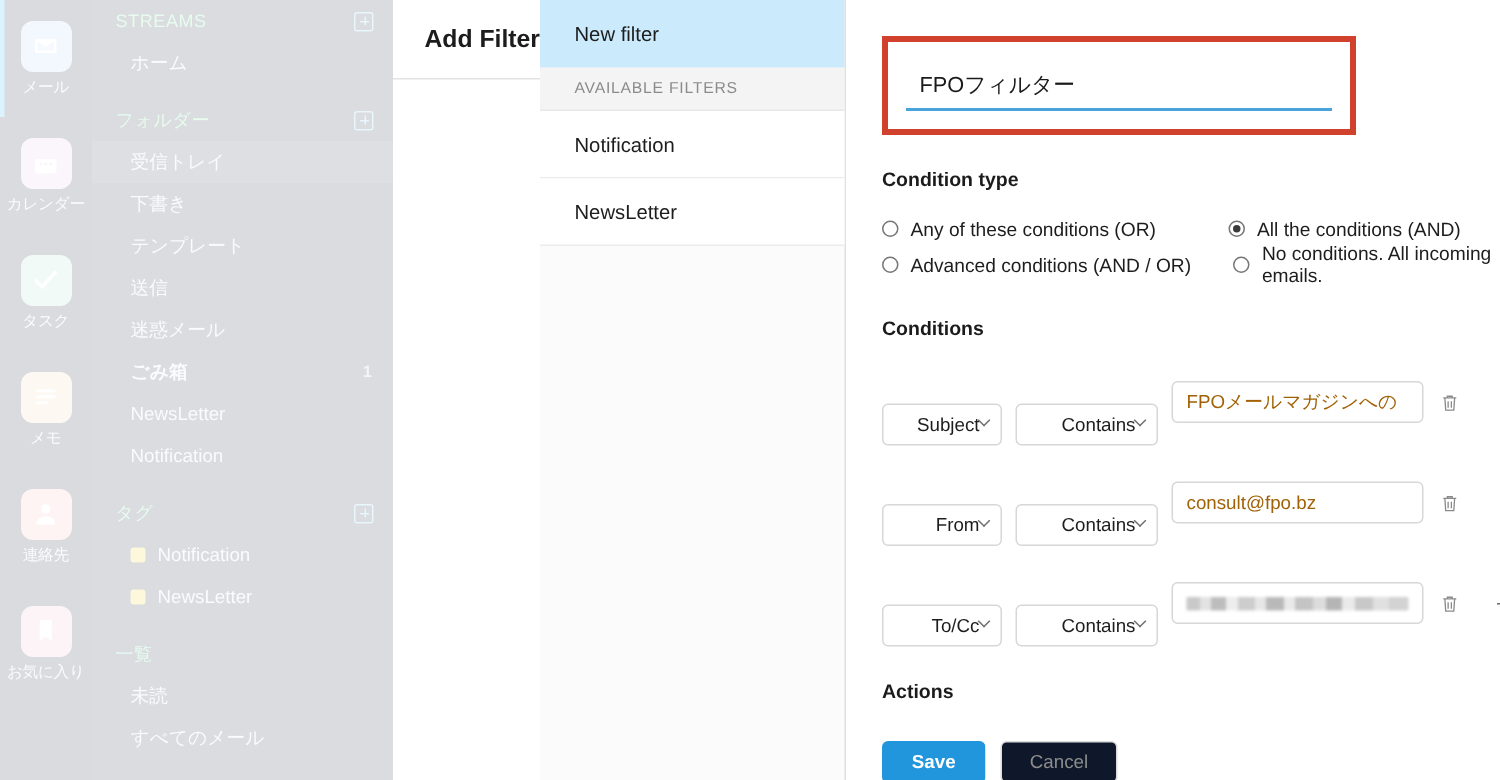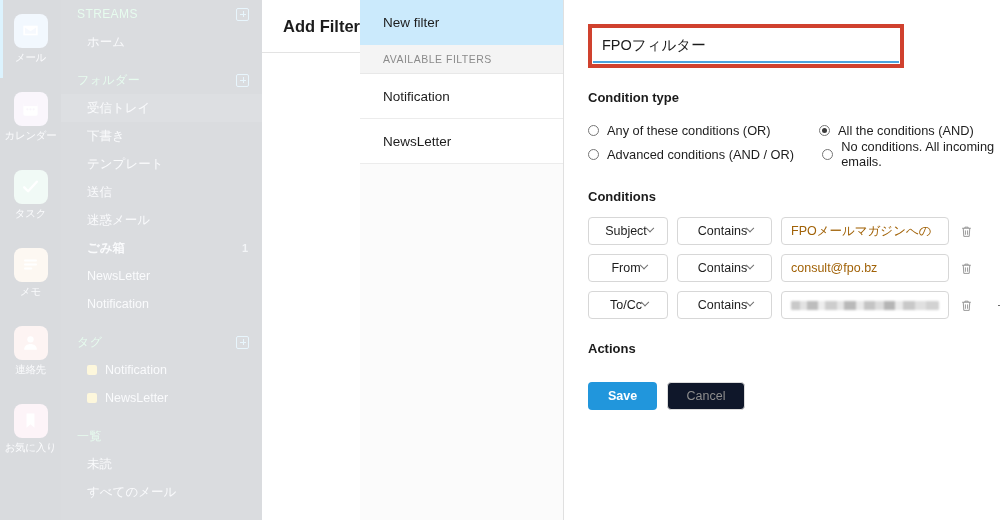--- a/index.html
+++ b/index.html
@@ -102,21 +102,21 @@
   .fl-sub {
     height:29px; display:flex; align-items:center; padding-left:23px;
     font-size:10.5px; color:#8b8b8b; letter-spacing:.5px;
     background:#f4f4f4; border-bottom:1px solid #e8e8e8;
   }
 
   
   .filter-form { flex:1; padding:24px 0 0 24px; min-width:0; }
 
   .name-wrap {
-    width:316px; border:4px solid #d0412e; padding:1px; background:#fff;
+    width:316px; border:4px solid #d0412e; padding:12px; background:#fff;
     margin-bottom:22px;
   }
   .name-input {
     display:block; width:100%; height:34px; border:0;
     border-bottom:2px solid #4ba3dd; padding:0 9px;
     font-family:"Liberation Sans", sans-serif; font-size:14.5px; color:#1b1b1b;
     outline:none; background:#fff;
   }
 
   .sec-title {
@@ -133,22 +133,22 @@
     content:""; position:absolute; left:2px; top:2px; width:5px; height:5px;
     border-radius:50%; background:#3a3a3a;
   }
   .r1 { width:238px; }
   .r2a { margin-left:-7px; }
   .r2b { margin-left:23px; }
 
   .cond-row { display:flex; align-items:center; gap:9px; margin-bottom:9px; }
   .sel-box {
     height:28px; border:1px solid #d7d7d7; border-radius:4px; background:#fff;
-    display:flex; align-items:center; justify-content:center;
-    padding:0 8px 0 10px; font-size:12.5px; color:#1d1d1d;
+    display:flex; align-items:center; justify-content:flex-end;
+    padding:0 8px 0 10px; font-size:12.5px; color:#1d1d1d;margin-top:30px;
   }
   .sel-w1 { width:80px; }
   .sel-w2 { width:95px; }
   .chev {
     width:6px; height:6px; border-right:1px solid #6f6f6f;
     border-bottom:1px solid #6f6f6f; transform:rotate(45deg) translate(-2px,-2px);
     flex:none;
   }
   .val-box {
     width:168px; height:28px; border:1px solid #d7d7d7; border-radius:4px;

